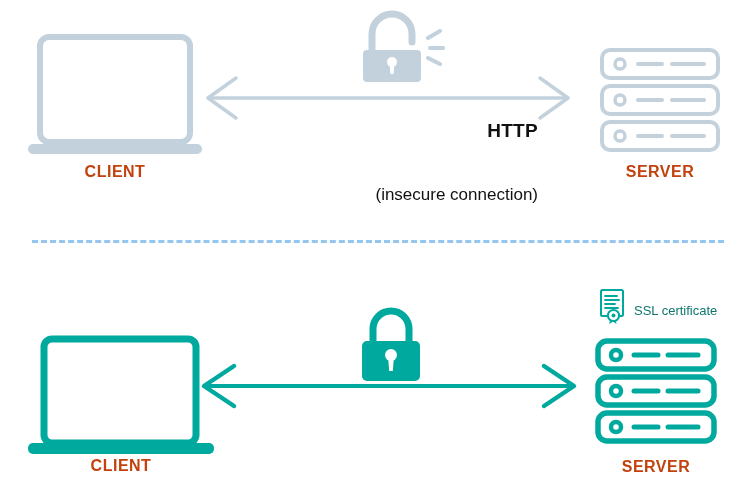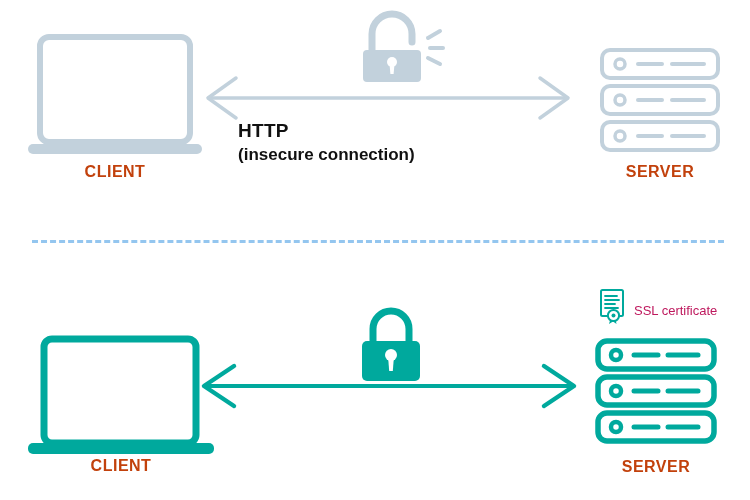--- a/index.html
+++ b/index.html
@@ -22,34 +22,35 @@
   .device-label {
     position: absolute;
     text-align: center;
     font-weight: bold;
     color: #c2410c;
     letter-spacing: 0.5px;
     white-space: nowrap;
   }
   .proto-block {
     position: absolute;
-    text-align: left;
+    text-align: right;
     color: #111111;
     white-space: nowrap;
   }
   .proto-name {
     font-weight: bold;
     letter-spacing: 0.3px;
   }
   .proto-sub {
-    font-weight: bold;
+    font-weight: normal;
+    margin-top: 40px;
   }
   .ssl-label {
     position: absolute;
-    color: #be185d;
+    color: #0f766e;
     white-space: nowrap;
   }
 
   
   .divider {
     position: absolute;
     height: 0;
     border-top: 3px dashed #8fc3ef;
     opacity: 0.95;
   }

